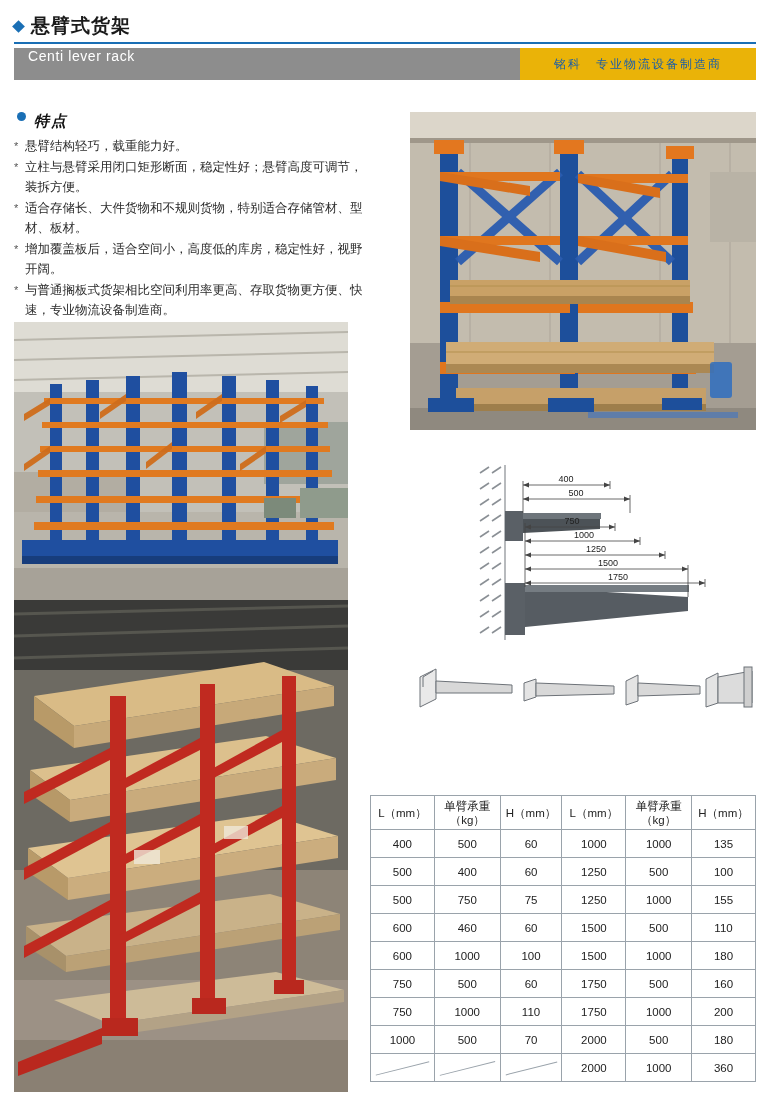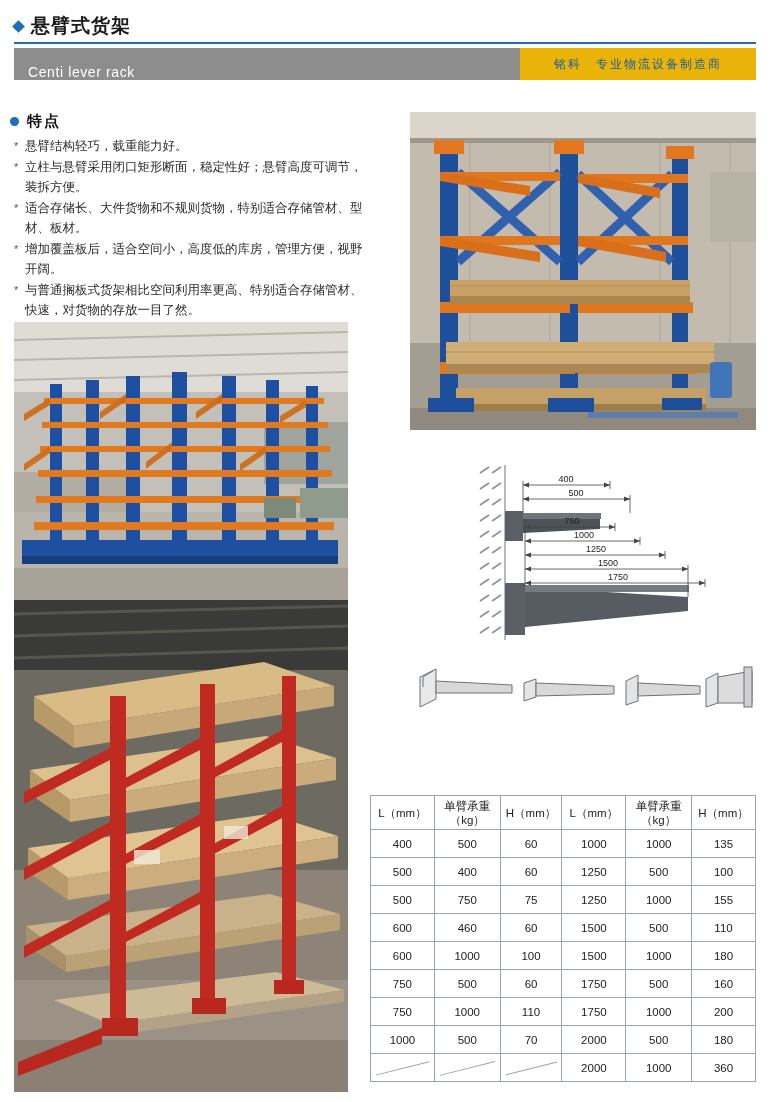--- a/index.html
+++ b/index.html
@@ -26,38 +26,38 @@
   }
   .title-cn {
     font-size: 19px; font-weight: bold; color: #1a1a1a; letter-spacing: 1px;
   }
   .title-underline {
     position: absolute; left: 14px; top: 42px; width: 742px; height: 2px;
     background: #1a6fb5;
   }
   .subbar {
     position: absolute; left: 14px; top: 48px; width: 742px; height: 32px;
-    background: #8d8d8d; display: flex; align-items: flex-end;
+    background: #8d8d8d; display: flex; align-items: flex-start;
   }
   .subbar-en {
     color: #ffffff; font-size: 14px; letter-spacing: 0.6px; margin-left: 14px;
     font-family: "Liberation Sans", sans-serif;
   }
   .subbar-right {
     position: absolute; right: 0; top: 0; height: 32px; width: 236px;
     background: #eab308; display: flex; align-items: center; justify-content: center;
   }
   .brand-cn {
     color: #1a5ea8; font-size: 12px; letter-spacing: 2px; white-space: nowrap;
   }
   .brand-cn .b1 { margin-right: 14px; }
 
   
   .feat-head {
-    position: absolute; left: 10px; top: 112px; display: flex; align-items: center;
+    position: absolute; left: 17px; top: 112px; display: flex;  font-style: italic;
   }
   .feat-dot {
     width: 9px; height: 9px; border-radius: 50%; background: #1a6fb5; margin-right: 8px;
   }
   .feat-head-text { font-size: 15px; font-weight: bold; letter-spacing: 2px; color:#111; }
 
   .feat-list {
     position: absolute; left: 14px; top: 136px; width: 350px;
     font-size: 12.5px; line-height: 20px; color: #2b2b2b;
   }
@@ -134,25 +134,25 @@
     <div class="feat-item">
       <span class="feat-star">*</span>
       <span class="feat-text">立柱与悬臂采用闭口矩形断面，稳定性好；悬臂高度可调节，装拆方便。</span>
     </div>
     <div class="feat-item">
       <span class="feat-star">*</span>
       <span class="feat-text">适合存储长、大件货物和不规则货物，特别适合存储管材、型材、板材。</span>
     </div>
     <div class="feat-item">
       <span class="feat-star">*</span>
-      <span class="feat-text">增加覆盖板后，适合空间小，高度低的库房，管理方便，视野开阔。</span>
+      <span class="feat-text">增加覆盖板后，适合空间小，高度低的库房，稳定性好，视野开阔。</span>
     </div>
     <div class="feat-item">
       <span class="feat-star">*</span>
-      <span class="feat-text">与普通搁板式货架相比空间利用率更高、特别适合存储管材、快速，对货物的存放一目了然。</span>
+      <span class="feat-text">与普通搁板式货架相比空间利用率更高、存取货物更方便、快速，专业物流设备制造商。</span>
     </div>
   </div>
 
   <div class="img" id="photo-rack-timber">
     <svg width="346" height="318" viewBox="0 0 346 318" xmlns="http://www.w3.org/2000/svg">
       <defs>
         <linearGradient id="wallG" x1="0" y1="0" x2="0" y2="1">
           <stop offset="0" stop-color="#cfc9bc"></stop>
             <stop offset="1" stop-color="#b5ad9e"></stop>
         </linearGradient>

